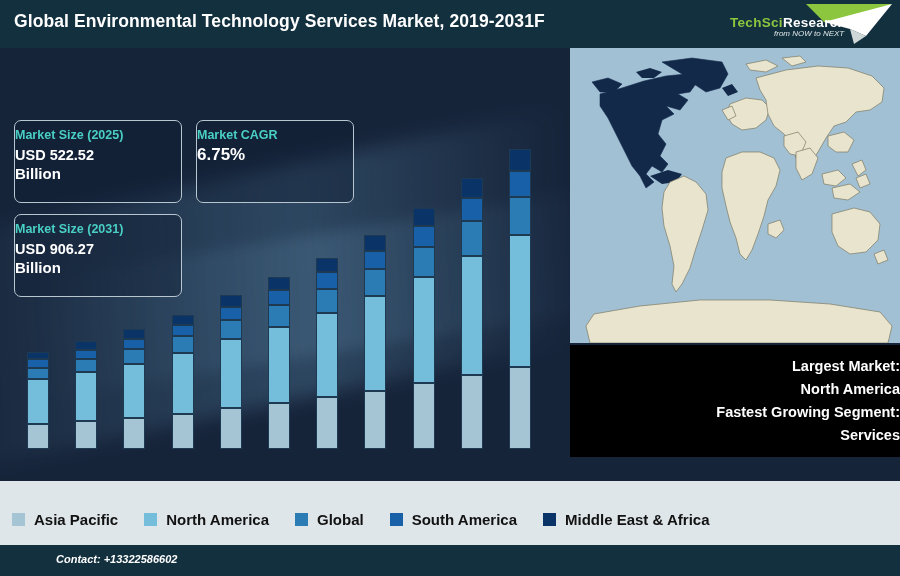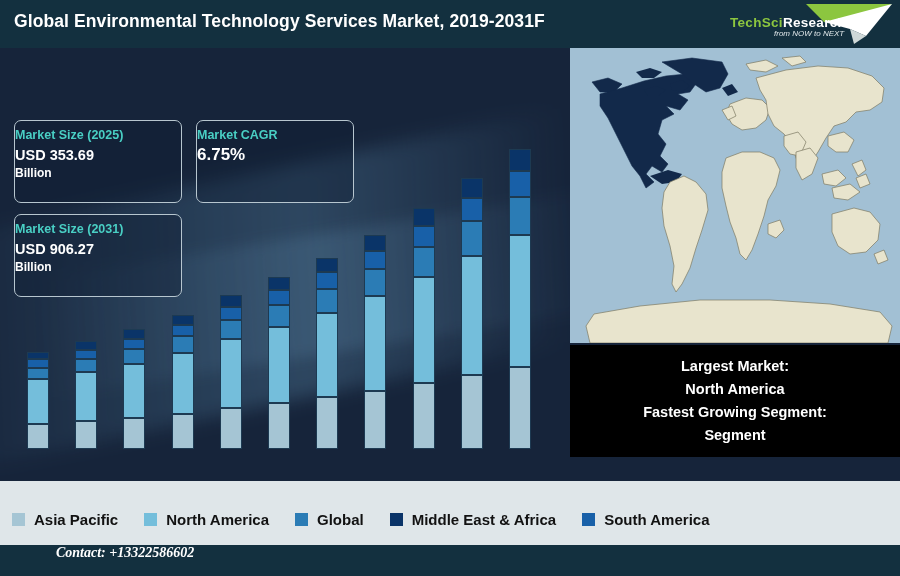--- a/index.html
+++ b/index.html
@@ -74,21 +74,21 @@
     box-sizing:border-box;
     padding-top:7px;
   }
   .card-label{
     font-size:12.5px;font-weight:bold;color:#49cfc4;line-height:15px;
   }
   .card-value{
     font-size:14.5px;font-weight:bold;color:#ffffff;line-height:20px;margin-top:2px;
   }
   .card-unit{
-    font-size:12px;font-weight:bold;color:#ffffff;line-height:17px;
+    font-size:15px;font-weight:bold;color:#ffffff;line-height:17px;
   }
   .card-big{
     font-size:17px;font-weight:bold;color:#ffffff;line-height:22px;margin-top:1px;
   }
   #card-size-2025{left:14px;top:72px;width:168px;height:83px;}
   #card-cagr{left:196px;top:72px;width:158px;height:83px;}
   #card-size-2031{left:14px;top:166px;width:168px;height:83px;}
 
   
   .chart{
@@ -118,21 +118,21 @@
     position:absolute;left:570px;top:48px;width:330px;height:295px;
     background:#a2c0d4;overflow:hidden;
   }
   .map-box svg{display:block;width:100%;height:100%;}
 
   
   .info-box{
     position:absolute;left:570px;top:345px;width:330px;height:112px;
     background:#000000;
     color:#ffffff;
-    display:flex;flex-direction:column;align-items:center;justify-content:center;
+    display:flex;flex-direction:column;align-items:flex-end;justify-content:center;
     box-sizing:border-box;
   }
   .info-line{
     font-size:14.5px;font-weight:bold;line-height:23px;text-align:center;
   }
 
   
   .legend{
     position:absolute;left:0;top:481px;width:776px;height:62px;
     background:#dfe6e9;
@@ -150,22 +150,22 @@
   .legend-label{
     font-size:15px;font-weight:bold;color:#121212;white-space:nowrap;
   }
 
   
   .footer{
     position:absolute;left:0;top:545px;width:900px;height:31px;
     background:#13303f;
   }
   .footer-left{
-    position:absolute;left:56px;top:0;
-    font-size:14px;font-style:italic;font-weight:bold;color:#ffffff;white-space:nowrap;font-family:Liberation Serif, serif;
+    position:absolute;left:56px;top:8px;
+    font-size:11px;font-style:italic;font-weight:bold;color:#ffffff;white-space:nowrap;
   }
   .footer-right{
     position:absolute;right:52px;top:8px;
     font-size:11.5px;font-style:italic;font-weight:bold;color:#ffffff;white-space:nowrap;
   }
 </style>
 </head>
 <body>
 
 <div class="infographic">
@@ -184,21 +184,21 @@
       <div class="logo-tag">from NOW to NEXT</div>
     </div>
   </div>
 
   <div class="panel">
     <div class="panel-wave"></div>
     <div class="panel-wave2"></div>
 
     <div class="card" id="card-size-2025">
       <div class="card-label">Market Size (2025)</div>
-      <div class="card-value">USD 353.69</div>
+      <div class="card-value">USD 522.52</div>
       <div class="card-unit">Billion</div>
     </div>
 
     <div class="card" id="card-cagr">
       <div class="card-label">Market CAGR</div>
       <div class="card-big">6.75%</div>
     </div>
 
     <div class="card" id="card-size-2031">
       <div class="card-label">Market Size (2031)</div>
@@ -326,21 +326,21 @@
 
       <path d="M176,16 L196,12 L208,18 L196,24 L180,22 Z" fill="#e8e4cd" stroke="#7c7a63" stroke-width="0.7"></path>
       <path d="M212,10 L230,8 L236,14 L222,18 Z" fill="#e8e4cd" stroke="#7c7a63" stroke-width="0.7"></path>
     </svg>
   </div>
 
   <div class="info-box">
     <div class="info-line">Largest Market:</div>
     <div class="info-line">North America</div>
     <div class="info-line">Fastest Growing Segment:</div>
-    <div class="info-line">Segment</div>
+    <div class="info-line">Services</div>
   </div>
 
   <div class="axis-band"></div>
   <div id="axis-ticks">
       <div class="tick" style="left: 14px; width: 48px;">2021</div>
       <div class="tick" style="left: 62.2px; width: 48px;">2022</div>
       <div class="tick" style="left: 110.4px; width: 48px;">2023</div>
       <div class="tick" style="left: 158.6px; width: 48px;">2024</div>
       <div class="tick" style="left: 206.8px; width: 48px;">2025</div>
       <div class="tick" style="left: 255px; width: 48px;">2026E</div>
@@ -359,27 +359,27 @@
         </div>
         <div class="legend-item">
           <span class="legend-sw" style="background: rgb(116, 190, 219);"></span>
           <span class="legend-label">North America</span>
         </div>
         <div class="legend-item">
           <span class="legend-sw" style="background: rgb(43, 124, 181);"></span>
           <span class="legend-label">Global</span>
         </div>
         <div class="legend-item">
+          <span class="legend-sw" style="background: rgb(24, 96, 168);"></span>
+          <span class="legend-label">South America</span>
+        </div>
+        <div class="legend-item">
           <span class="legend-sw" style="background: rgb(10, 52, 104);"></span>
           <span class="legend-label">Middle East &amp; Africa</span>
         </div>
-        <div class="legend-item">
-          <span class="legend-sw" style="background: rgb(24, 96, 168);"></span>
-          <span class="legend-label">South America</span>
-        </div>
       </div>
   </div>
 
   <div class="footer">
     <div class="footer-left">Contact: +13322586602</div>
   </div>
 
 </div>
 
 </body></html>

